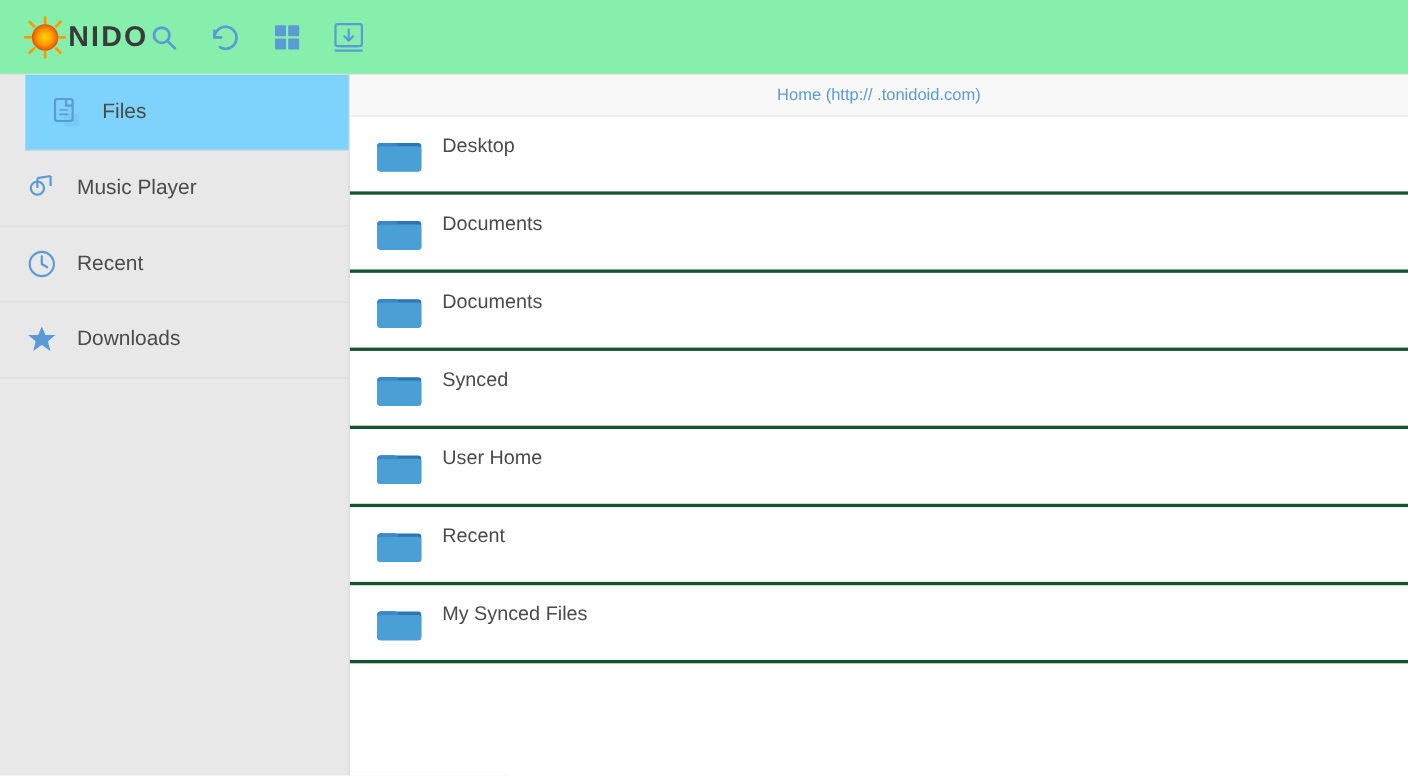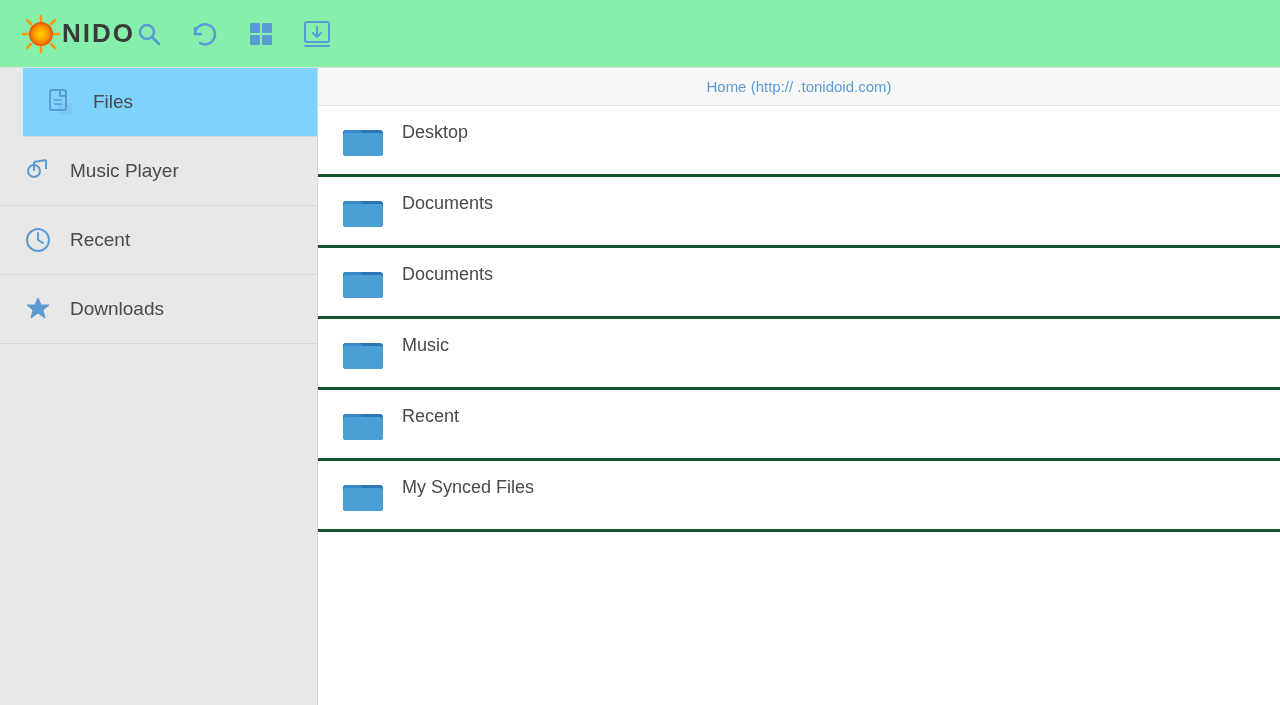--- a/index.html
+++ b/index.html
@@ -289,21 +289,33 @@
         <li class="folder-item">
     <svg class="folder-icon folder-icon-svg" viewBox="0 0 42 36" fill="none" xmlns="http://www.w3.org/2000/svg">
 
       <rect x="1" y="8" width="40" height="26" rx="3" fill="#2e75b5"></rect>
 
       <path d="M1 8 L1 11 Q2 8 5 8 L16 8 Q19 8 20 11 L20 11 L1 11 Z" fill="#2e75b5"></path>
       <path d="M1 11 Q1 8 4 8 L16 8 Q20 8 20 11 Z" fill="#3a88cc"></path>
 
       <rect x="1" y="11" width="40" height="23" rx="3" fill="#4a9fd5"></rect>
     </svg>
-  <span class="folder-name">Music</span>
+  <span class="folder-name">Synced</span>
+        </li>
+        <li class="folder-item">
+    <svg class="folder-icon folder-icon-svg" viewBox="0 0 42 36" fill="none" xmlns="http://www.w3.org/2000/svg">
+
+      <rect x="1" y="8" width="40" height="26" rx="3" fill="#2e75b5"></rect>
+
+      <path d="M1 8 L1 11 Q2 8 5 8 L16 8 Q19 8 20 11 L20 11 L1 11 Z" fill="#2e75b5"></path>
+      <path d="M1 11 Q1 8 4 8 L16 8 Q20 8 20 11 Z" fill="#3a88cc"></path>
+
+      <rect x="1" y="11" width="40" height="23" rx="3" fill="#4a9fd5"></rect>
+    </svg>
+  <span class="folder-name">User Home</span>
         </li>
         <li class="folder-item">
     <svg class="folder-icon folder-icon-svg" viewBox="0 0 42 36" fill="none" xmlns="http://www.w3.org/2000/svg">
 
       <rect x="1" y="8" width="40" height="26" rx="3" fill="#2e75b5"></rect>
 
       <path d="M1 8 L1 11 Q2 8 5 8 L16 8 Q19 8 20 11 L20 11 L1 11 Z" fill="#2e75b5"></path>
       <path d="M1 11 Q1 8 4 8 L16 8 Q20 8 20 11 Z" fill="#3a88cc"></path>
 
       <rect x="1" y="11" width="40" height="23" rx="3" fill="#4a9fd5"></rect>

